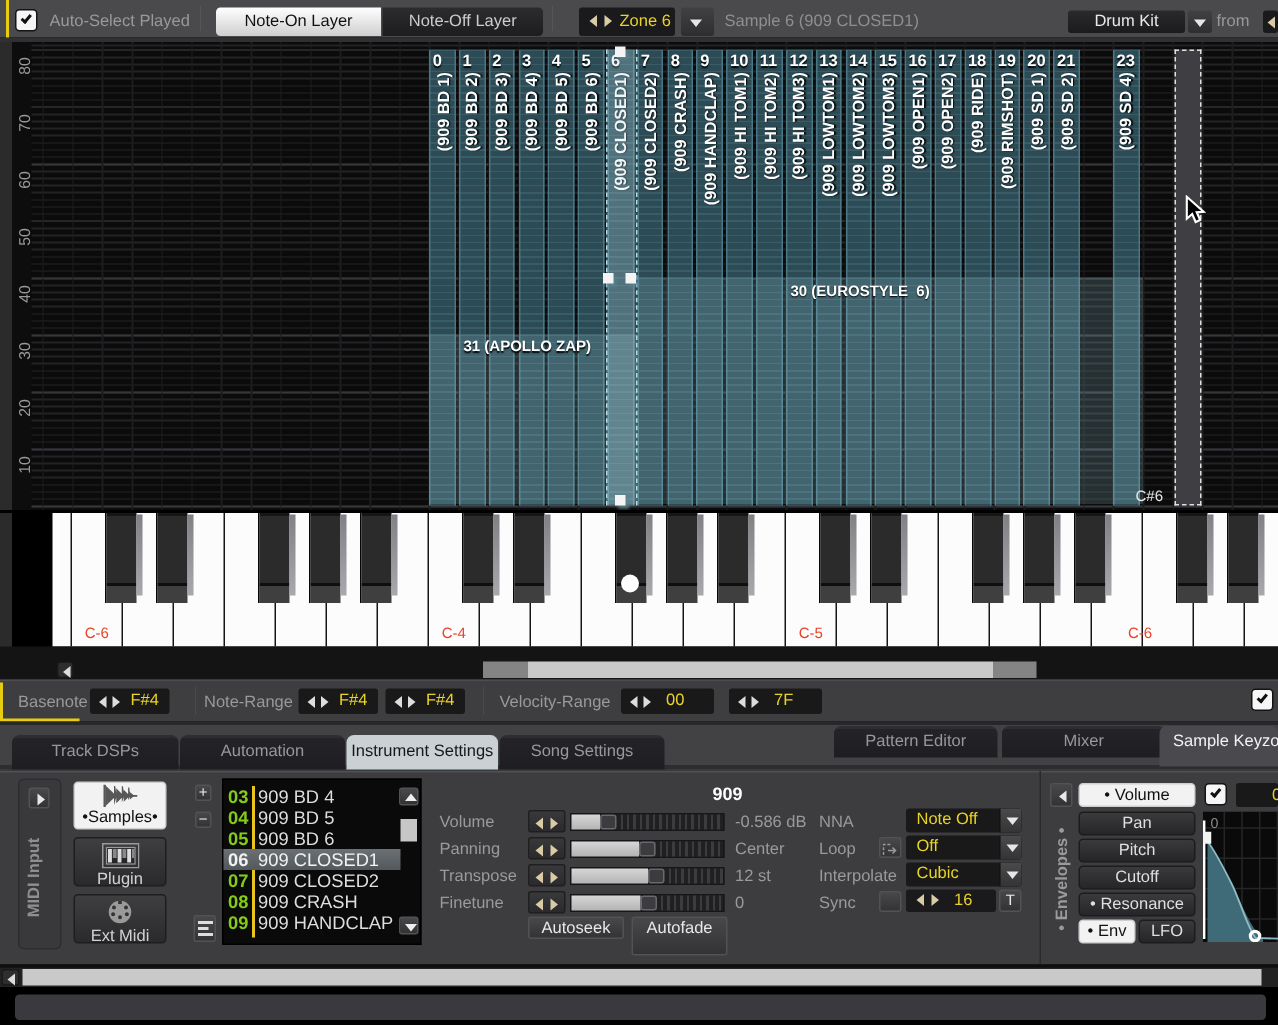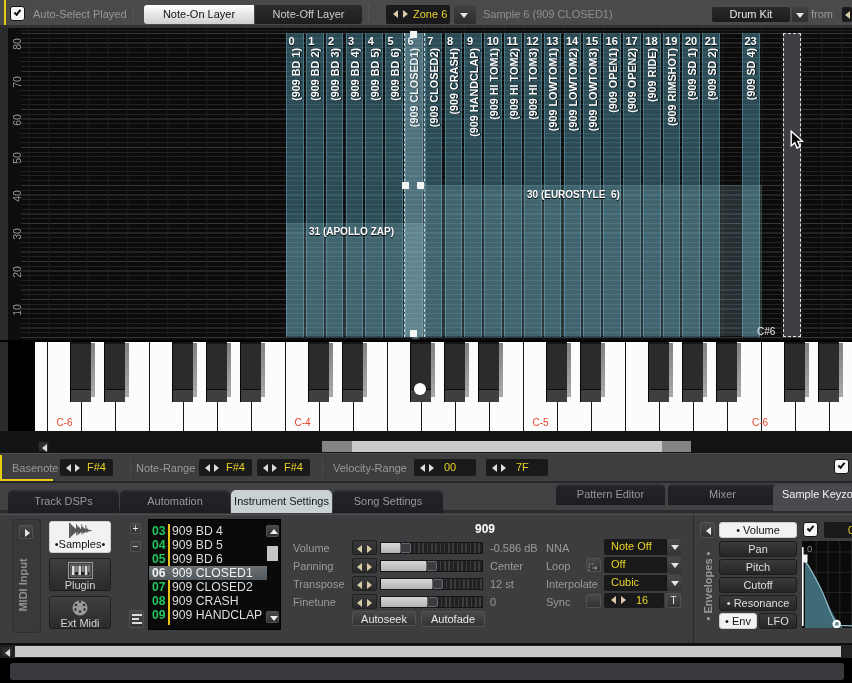--- a/index.html
+++ b/index.html
@@ -89,21 +89,21 @@
 
 #bpanel { left:0; top:514px; width:852px; height:129px; background:#3d3d40; border-top:1px solid #515154; }
 .rot { transform:rotate(-90deg); color:#8f8f8f; font-weight:bold; font-size:11px; white-space:nowrap; text-align:center; }
 .bigbtn { position:absolute; left:49px; width:62px; background:linear-gradient(#3f3f42,#2a2a2c);
   border:1px solid #1e1e1e; border-radius:3px; color:#d3d3d3; font-size:11px; text-align:center; }
 .wbtn { background:#f2f2f2 !important; color:#111 !important; border:1px solid #cfcfcf !important; }
 .sq { position:absolute; background:linear-gradient(#48484a,#333335); border:1px solid #525254;
   border-radius:2px; color:#e8e8e8; text-align:center; }
 #slist { left:148px; top:519px; width:133px; height:111px; background:#0a0a0a; border:1px solid #000; }
 .srow { position:absolute; left:1px; width:117px; height:14.05px; font-size:12.2px; line-height:14.05px; white-space:nowrap; }
-.srow b { color:#22c55e; font-weight:bold; padding-left:3px; }
+.srow b { color:#84cc16; font-weight:bold; padding-left:3px; }
 .srow span { color:#dedede; padding-left:6.5px; }
 .ssel { background:linear-gradient(#6a7074,#53585c); width:118px; }
 .ssel b, .ssel span { color:#f2f2f2 !important; }
 #ylist { left:167.5px; top:524px; width:2px; height:101px; background:#e8c41c; }
 .lbl { position:absolute; color:#9a9a9a; font-size:11px; }
 .slider { position:absolute; left:380px; width:103px; height:12px; background:#232325;
   border:1px solid #161618; }
 .sfill { position:absolute; left:0; top:0; height:10px; background:linear-gradient(#d6d6d6,#b4b4b4); }
 .shnd { position:absolute; top:0; width:11px; height:10px; background:#3c3c3f;
   border:1px solid #68686e; border-radius:2px; }
@@ -486,21 +486,21 @@
   <div class="ab tri-r" style="left:14px; top:3.5px;"></div>
     </div>
 <div class="slider" style="top:595.5px;">
   <div class="srib" style="width:44.5px;"></div>
   <div class="sfill" style="width:45.5px;"></div>
   <div class="shnd" style="left:45.5px;"></div>
     </div>
 <div class="lbl" style="left:490px; top:596.0px;">0</div>
 
 <div class="ab sq" style="left:352px; top:611px; width:64px; height:15px; font-size:11px; line-height:14px;">Autoseek</div>
-<div class="ab sq" style="left:421px; top:611px; width:64px; height:16px; font-size:11px; line-height:14px;">Autofade</div>
+<div class="ab sq" style="left:421px; top:611px; width:64px; height:26px; font-size:11px; line-height:14px;">Autofade</div>
 
 <div class="lbl" style="left:546px; top:542px;">NNA</div>
 <div class="lbl" style="left:546px; top:560px;">Loop</div>
 <div class="lbl" style="left:546px; top:578px;">Interpolate</div>
 <div class="lbl" style="left:546px; top:596px;">Sync</div>
 
 <div class="drop" style="top:539px;">
       <div class="dtx">Note Off</div>
   <div class="darr">
         <div class="ab tri-d" style="left:3.5px; top:5.5px;"></div>

